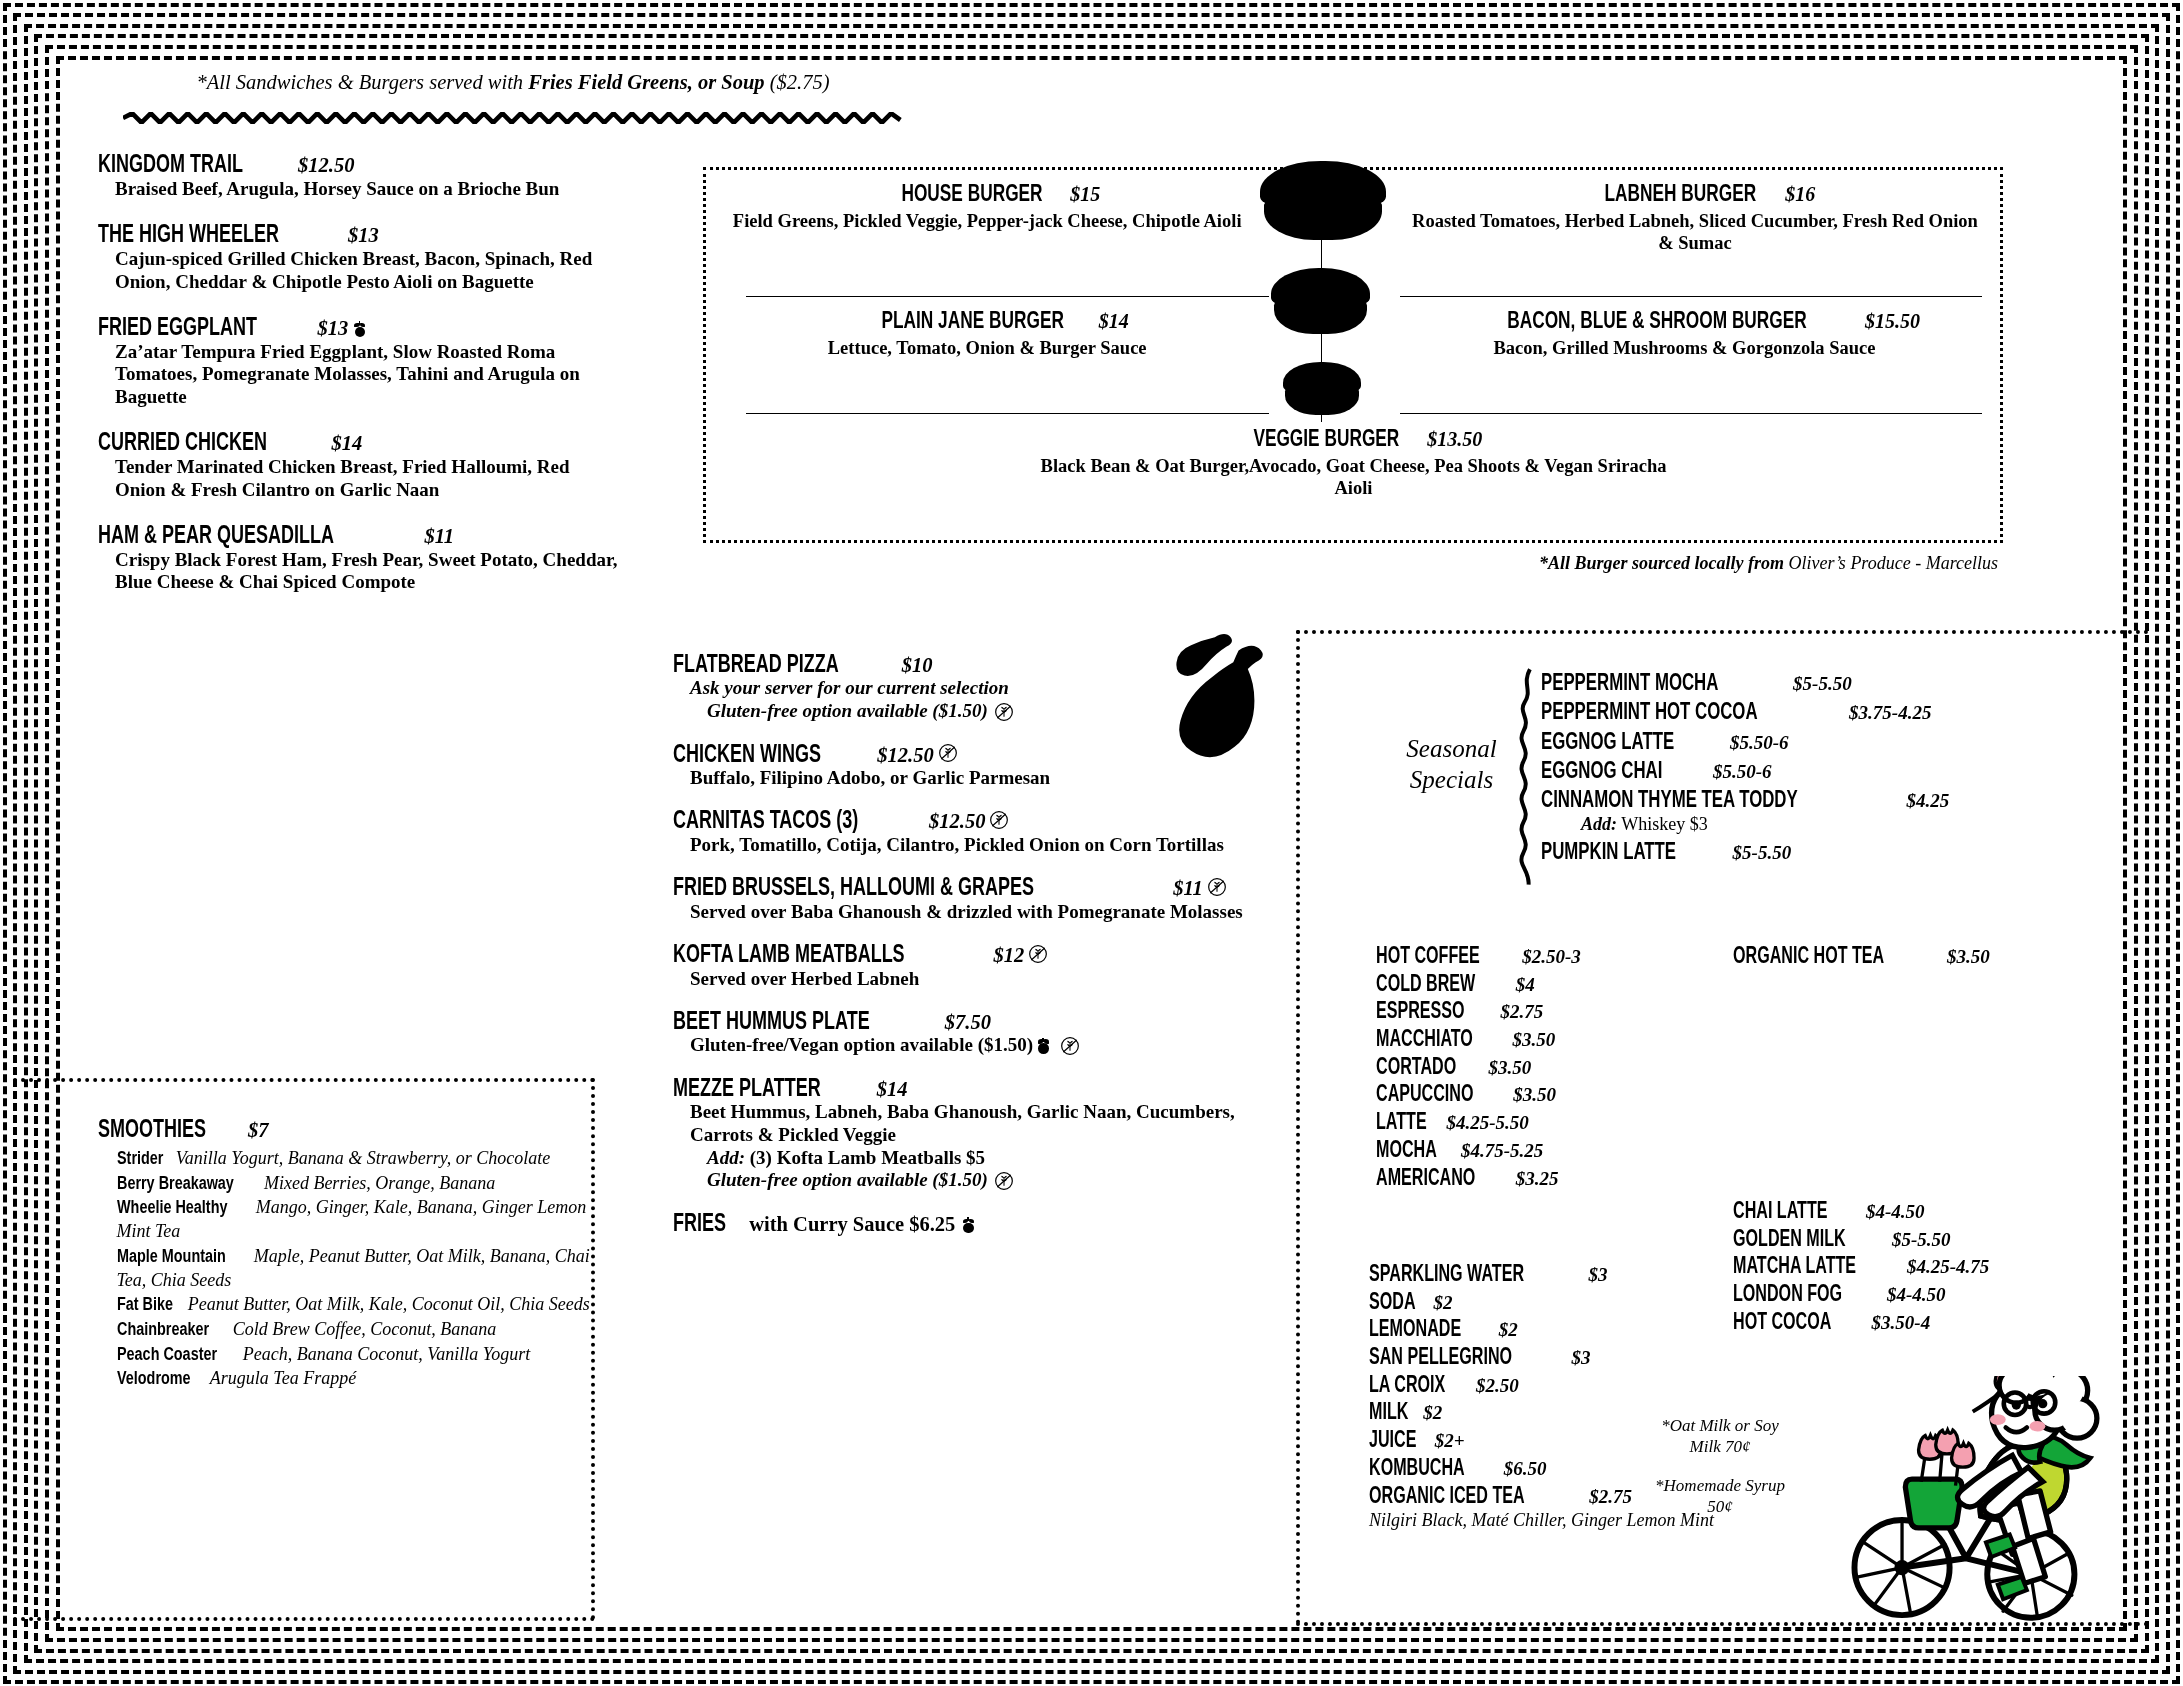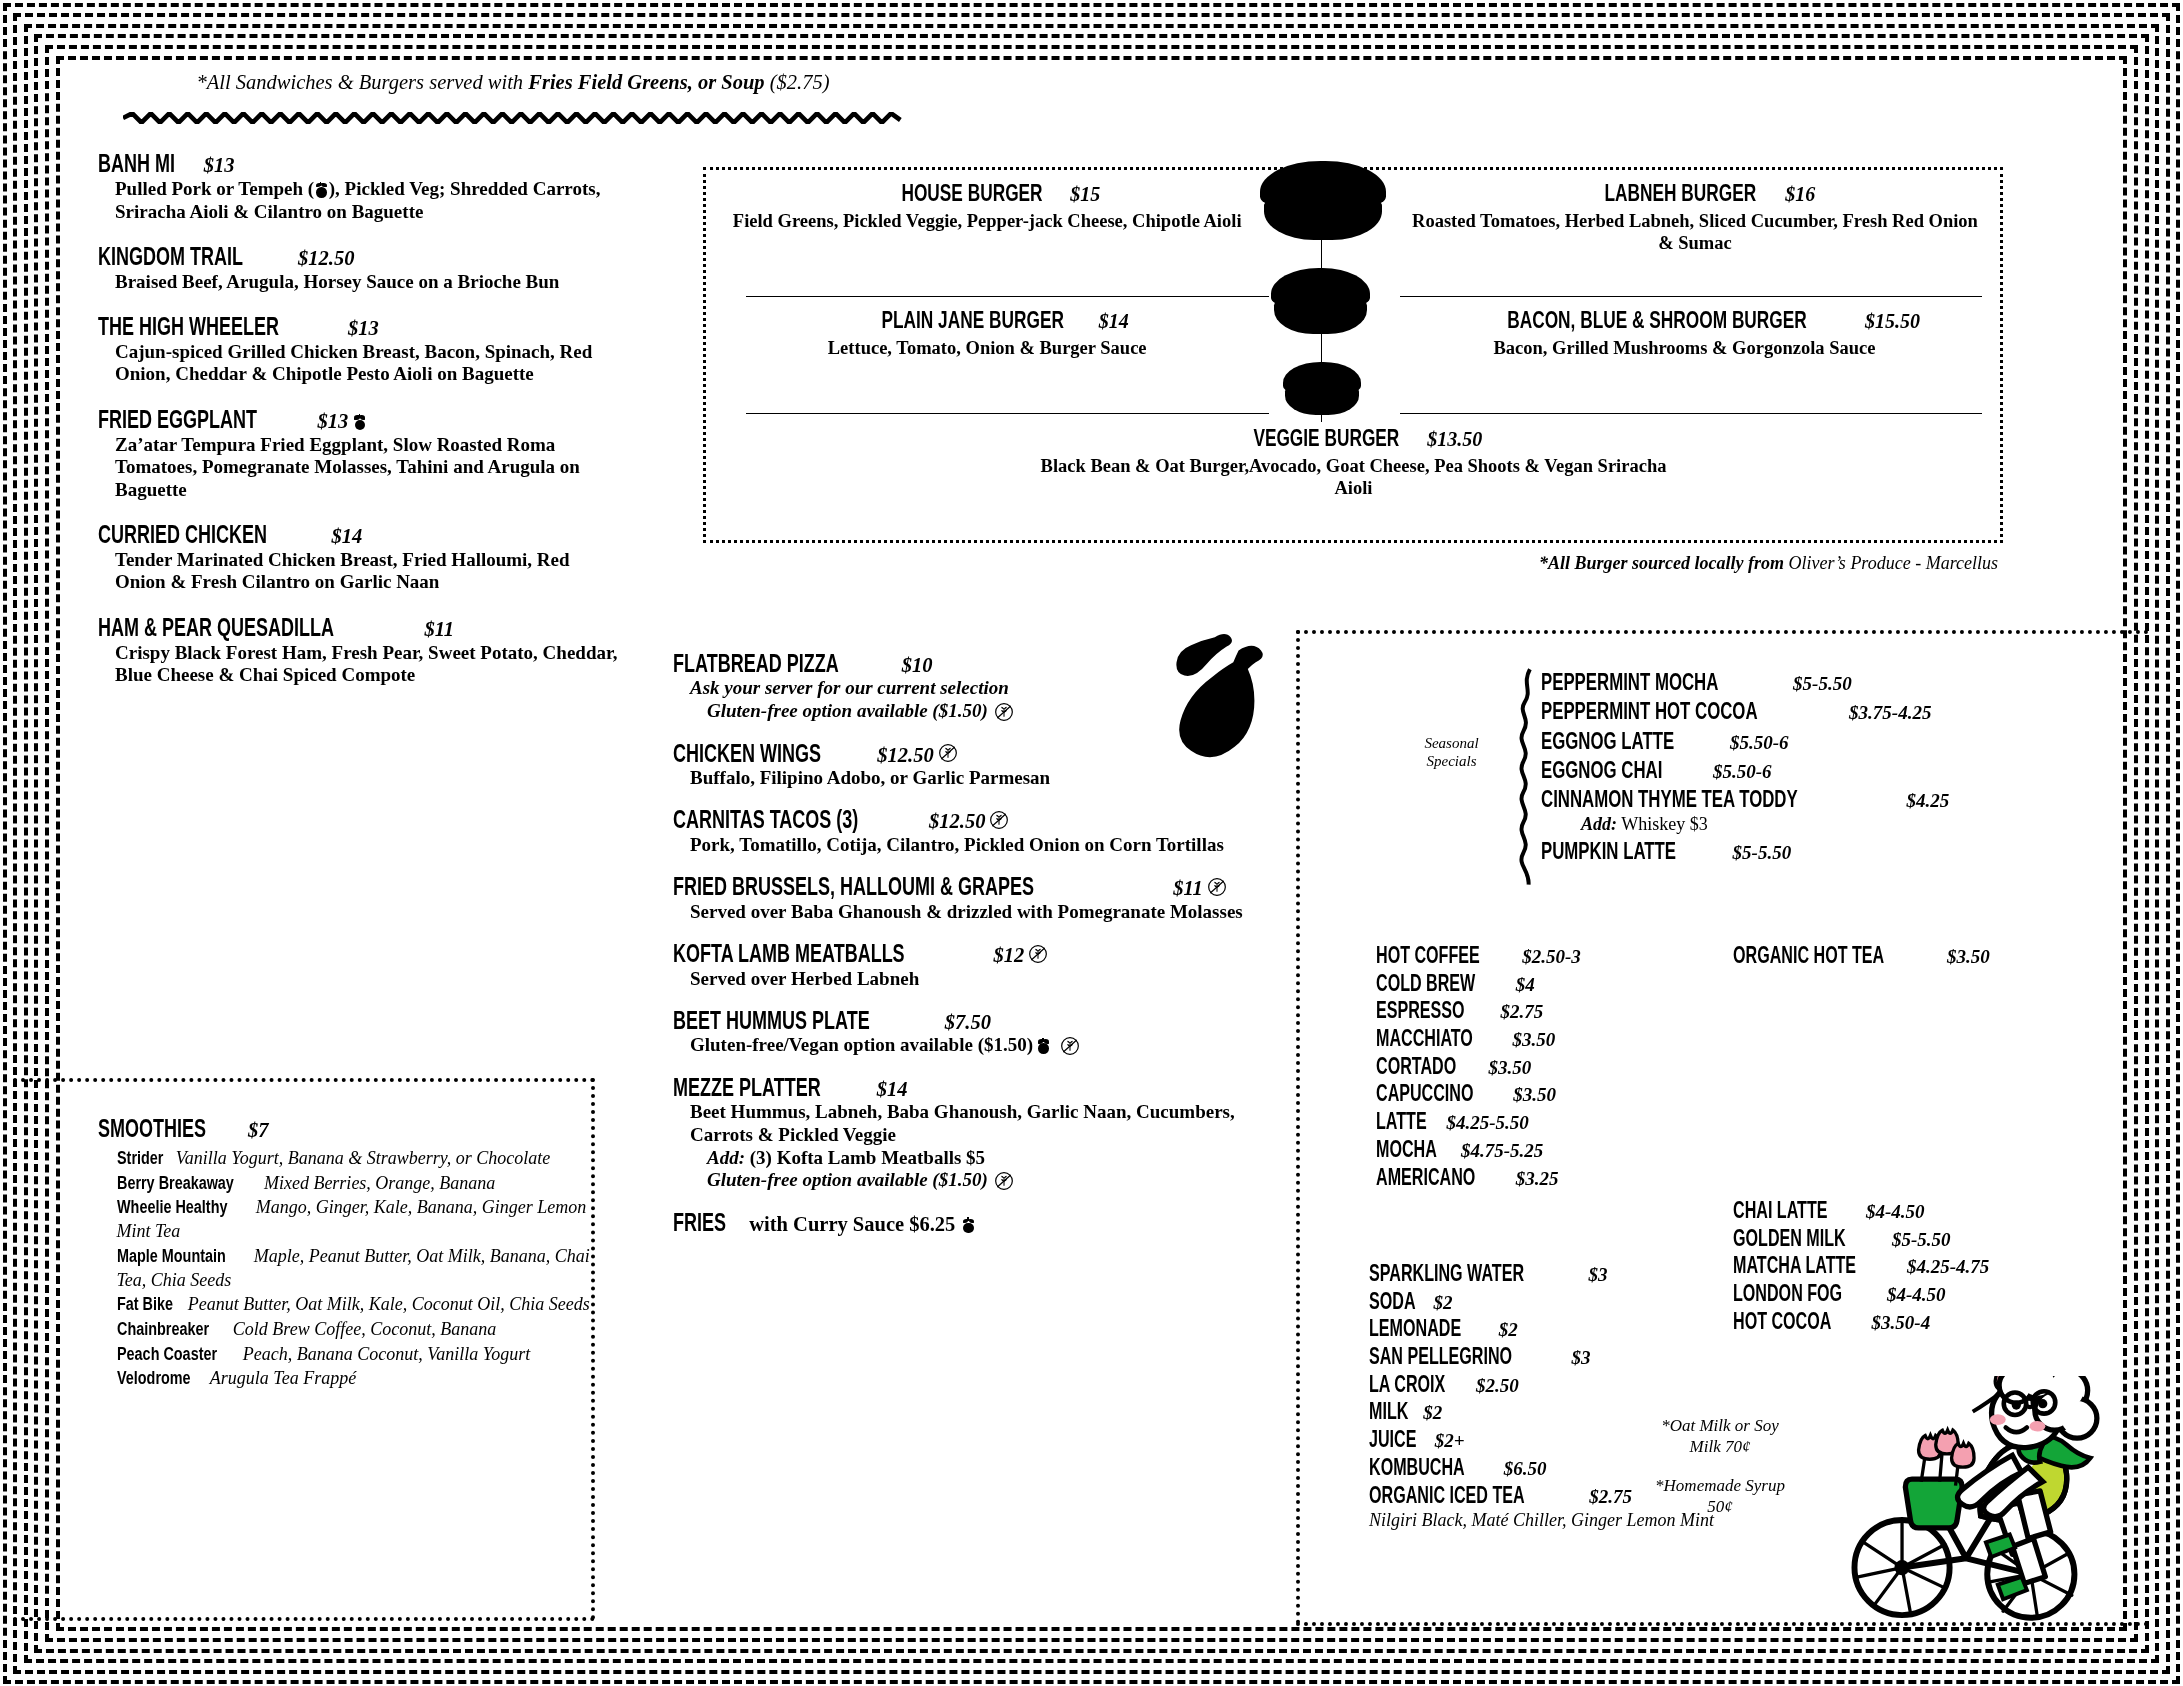--- a/index.html
+++ b/index.html
@@ -75,21 +75,21 @@
   .smoothies h3 .nm{font-family:"Liberation Sans",sans-serif;font-weight:bold;font-size:25px;
                     transform:scaleX(.72);transform-origin:left bottom;display:inline-block;}
   .smoothies h3 .pr{font-size:20.5px;font-style:italic;font-weight:bold;}
   .sm-row{margin:0 0 0.7px 18.5px;font-size:18px;line-height:1.33;}
   .sm-row .sname{font-family:"Liberation Sans",sans-serif;font-weight:bold;font-size:18px;
                  transform:scaleX(.80);transform-origin:left bottom;display:inline-block;margin-right:1.3px;}
   .sm-row .sdesc{font-style:italic;font-size:18px;}
 
   
   .seasonal-label{position:absolute;left:1392px;top:734px;width:119px;text-align:center;
-                  font-style:italic;font-size:15px;line-height:1.22;}
+                  font-style:italic;font-size:25px;line-height:1.22;}
   .brace{position:absolute;left:1518px;top:668px;width:18.5px;height:218px;}
   .seasonal-list{position:absolute;left:1541px;top:668px;width:489px;}
   .seasonal-list .row{margin:0 0 1.3px 0;font-size:0;white-space:nowrap;}
   .seasonal-list .row .nm{font-family:"Liberation Sans",sans-serif;font-weight:bold;font-size:24px;
                           transform:scaleX(.70);transform-origin:left bottom;display:inline-block;}
   .seasonal-list .row .pr{font-size:19px;font-style:italic;font-weight:bold;margin-left:-1.3px;}
   .seasonal-list .addrow{margin:1.3px 0 1.3px 40px;font-size:18px;}
   .seasonal-list .addrow i{font-style:italic;font-weight:bold;}
 
   
@@ -130,24 +130,20 @@
   <span class="t">
     <span>*All Sandwiches &amp; Burgers served with </span><b>Fries Field Greens, or Soup</b><span> ($2.75)</span>
   </span>
 </div>
 <svg class="squiggle" viewBox="0 0 1180 18" preserveAspectRatio="none">
   <path d="M0,9 L14,2 L28,16 L42,2 L56,16 L70,2 L84,16 L98,2 L112,16 L126,2 L140,16 L154,2 L168,16 L182,2 L196,16 L210,2 L224,16 L238,2 L252,16 L266,2 L280,16 L294,2 L308,16 L322,2 L336,16 L350,2 L364,16 L378,2 L392,16 L406,2 L420,16 L434,2 L448,16 L462,2 L476,16 L490,2 L504,16 L518,2 L532,16 L546,2 L560,16 L574,2 L588,16 L602,2 L616,16 L630,2 L644,16 L658,2 L672,16 L686,2 L700,16 L714,2 L728,16 L742,2 L756,16 L770,2 L784,16 L798,2 L812,16 L826,2 L840,16 L854,2 L868,16 L882,2 L896,16 L910,2 L924,16 L938,2 L952,16 L966,2 L980,16 L994,2 L1008,16 L1022,2 L1036,16 L1050,2 L1064,16 L1078,2 L1092,16 L1106,2 L1120,16 L1134,2 L1148,16 L1162,2 L1176,12" fill="none" stroke="#000" stroke-width="7"></path>
 </svg>
 
 <div class="col-left">
 
-  <div class="item">
-    <h3><span class="nm">BANH MI</span><span class="pr">$13</span></h3>
-    <p><span>Pulled Pork or Tempeh (</span><span class="veg-icon"><span class="lf1"></span><span class="lf2"></span><span class="stm"></span><span class="bod"></span></span><span>), Pickled Veg; Shredded Carrots, Sriracha Aioli &amp; Cilantro on Baguette</span></p>
-  </div>
 
   <div class="item">
     <h3><span class="nm">KINGDOM TRAIL</span><span class="pr">$12.50</span></h3>
     <p>Braised Beef, Arugula, Horsey Sauce on a Brioche Bun</p>
   </div>
 
   <div class="item">
     <h3><span class="nm">THE HIGH WHEELER</span><span class="pr">$13</span></h3>
     <p>Cajun-spiced Grilled Chicken Breast, Bacon, Spinach, Red Onion, Cheddar &amp; Chipotle Pesto Aioli on Baguette</p>
   </div>

